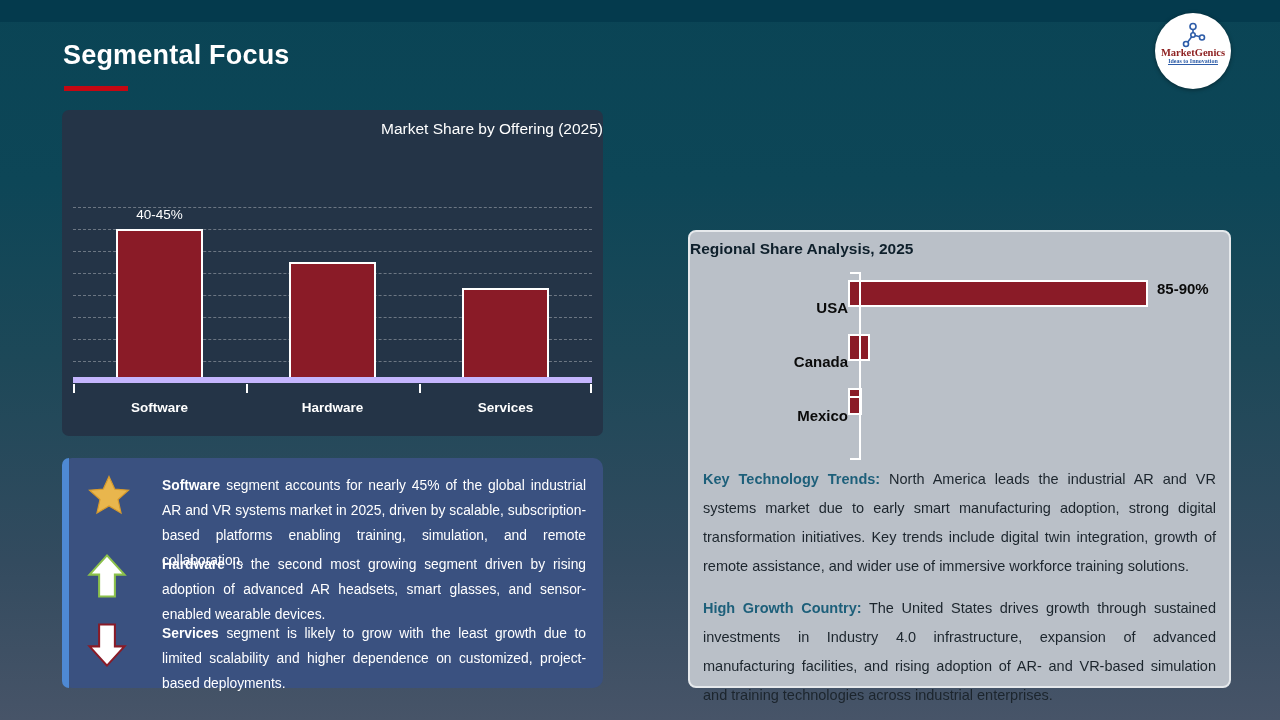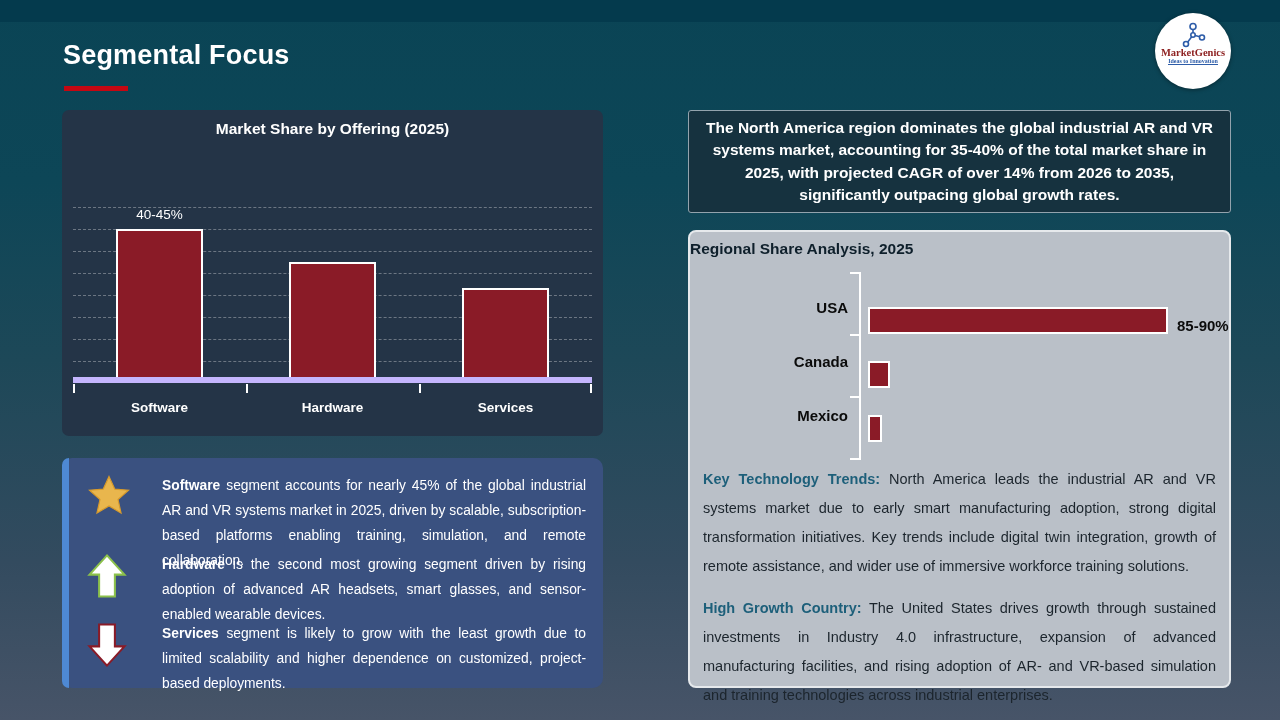--- a/index.html
+++ b/index.html
@@ -15,21 +15,21 @@
 
   
   .logo { position:absolute; left:1155px; top:13px; width:76px; height:76px; background:#ffffff; border-radius:50%;
           box-shadow:0 1px 4px rgba(0,0,0,.4); display:flex; flex-direction:column; align-items:center; }
   .logo svg { margin-top:9px; }
   .logo-name { font-family:"Liberation Serif", serif; font-weight:bold; color:#8e2222; font-size:10.5px; margin-top:-1px; }
   .logo-tagline { font-family:"Liberation Serif", serif; font-weight:bold; color:#2d5ca8; font-size:6px; border-bottom:1px solid #2d5ca8; }
 
   
   .chart-panel { position:absolute; left:62px; top:110px; width:541px; height:326px; background:#243447; border-radius:7px; }
-  .chart-title { text-align:center; margin-top:10px; color:#ffffff; font-size:15.5px; font-weight:bold; }
+  .chart-title { text-align:right; margin-top:10px; color:#ffffff; font-size:15.5px; font-weight:normal; }
   .vplot { position:absolute; left:11px; top:97px; width:519px; height:176px; border-bottom:6px solid #c4b5fd; }
   .gridline { position:absolute; left:0; width:100%; height:0; border-top:1px dashed rgba(255,255,255,.33); }
   .vbars { position:absolute; left:0; bottom:0; width:100%; height:100%; display:flex; }
   .vcol { flex:1; display:flex; flex-direction:column; justify-content:flex-end; align-items:center; }
   .vbar { width:87px; background:#8a1b27; border:2px solid #ffffff; border-bottom:none; }
   .vdatalabel { color:#ffffff; font-size:13.5px; margin-bottom:7px; }
   .vticks { position:absolute; left:11px; top:274px; width:519px; height:9px; }
   .vtick { position:absolute; top:0; width:2px; height:9px; background:#ffffff; }
   .vlabels { position:absolute; left:11px; top:290px; width:519px; display:flex; }
   .vlabel { flex:1; text-align:center; color:#ffffff; font-weight:bold; font-size:13.5px; }
@@ -46,21 +46,21 @@
   .headline-box { position:absolute; left:688px; top:110px; width:543px; height:103px; background:#16323f;
                   border:1px solid #93a3ad; border-radius:3px; display:flex; align-items:center; justify-content:center; padding:4px 10px; }
   .headline-text { color:#ffffff; font-weight:bold; font-size:15.5px; line-height:22.5px; text-align:center; }
 
   .regional-panel { position:absolute; left:688px; top:230px; width:543px; height:458px; background:#bac0c8;
                     border:2px solid #e6e9ec; border-radius:8px; }
   .regional-title { text-align:left; margin-top:8px; color:#0e1f2b; font-size:15.5px; font-weight:bold; }
   .hchart { position:relative; margin-top:22px; height:172px; }
   .hrow { position:relative; height:54px; display:flex; align-items:center; }
   .hlabel { width:158px; flex:0 0 158px; text-align:right; color:#0b0b0b; font-weight:bold; font-size:15px; }
-  .hbarwrap { display:flex; align-items:flex-end; height:100%;margin-left:20px; }
+  .hbarwrap { display:flex; align-items:flex-start; height:100%; }
   .hbar { height:27px; background:#8a1b27; border:2px solid #ffffff; }
   .hvalue { margin-left:9px; color:#0b0b0b; font-weight:bold; font-size:15px; }
   .haxis { position:absolute; left:169px; top:-8px; width:2px; height:188px; background:#ffffff; }
   .htick { position:absolute; left:-9px; width:9px; height:2px; background:#ffffff; }
 
   .para { padding:0 13px; margin-top:13px; color:#1c252d; font-size:14.5px; line-height:29px; text-align:justify; }
   .para-lead { color:#1d5f7a; font-weight:bold; }
 </style>
 </head>
 <body>
@@ -145,23 +145,20 @@
     <div class="insight-row" style="top:94px;">
       <div class="insight-icon">
         <svg width="42" height="48" viewBox="0 0 24 28">
           <path d="M12 2 L22.2 13.2 H16.6 V26 H7.4 V13.2 H1.8 Z" fill="#ffffff" stroke="#8cc14b" stroke-width="1.2"></path>
         </svg>
       </div>
       <div class="insight-text"><span class="insight-lead">Hardware</span> <span>is the second most growing segment driven by rising adoption of advanced AR headsets, smart glasses, and sensor-enabled wearable devices.</span></div>
     </div>
   </div>
 
-  <div class="headline-box">
-    <div class="headline-text">The North America region dominates the global industrial AR and VR systems market, accounting for 35-40% of the total market share in 2025, with projected CAGR of over 14% from 2026 to 2035, significantly outpacing global growth rates.</div>
-  </div>
 
   <div class="regional-panel">
     <div class="regional-title">Regional Share Analysis, 2025</div>
     <div class="hchart" id="hchart">
         <div class="hrow">
           <div class="hlabel">USA</div>
           <div class="hbarwrap">
             <div class="hbar" style="width: 300px; background: rgb(138, 27, 39);"></div>
             <div class="hvalue">85-90%</div>
           </div>

